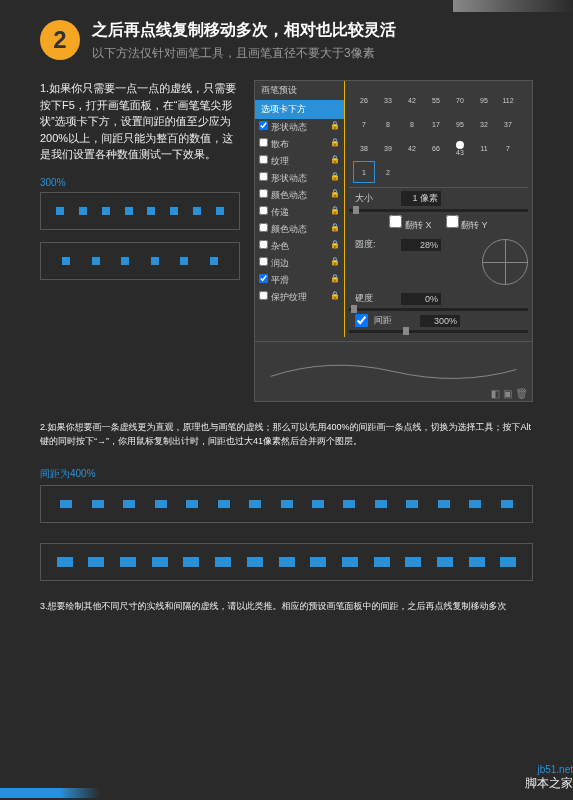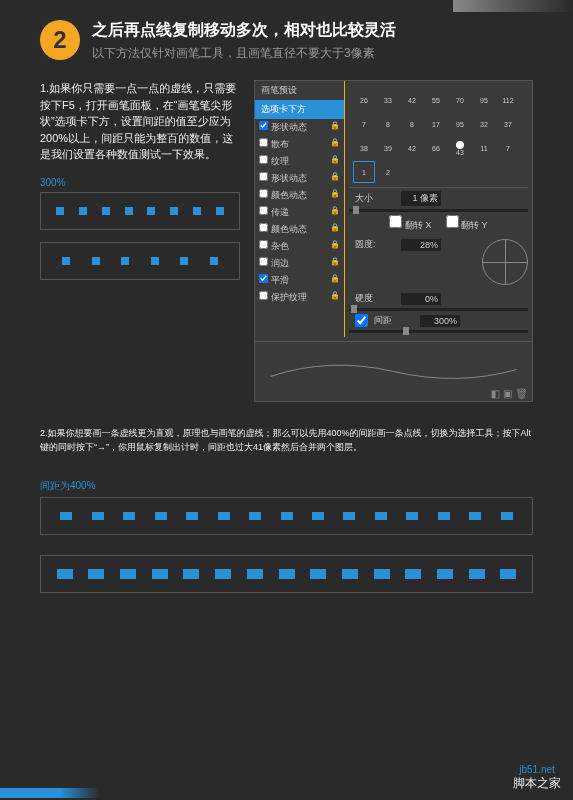--- a/index.html
+++ b/index.html
@@ -38,22 +38,22 @@
 .slider{flex:1;height:3px;background:#222;position:relative}
 .slider .knob{position:absolute;width:6px;height:8px;background:#888;top:-3px}
 .circle-prev{width:46px;height:46px;border:1px solid #888;border-radius:50%;margin:4px auto;position:relative}
 .circle-prev::before,.circle-prev::after{content:"";position:absolute;background:#888}
 .circle-prev::before{width:100%;height:1px;top:50%}
 .circle-prev::after{width:1px;height:100%;left:50%}
 .preview-area{height:60px;border-top:1px solid #555;margin-top:4px;position:relative}
 .wave{width:100%;height:100%}
 .panel-ctrl{position:absolute;bottom:2px;right:4px;color:#888;font-size:10px}
 .sample-full{margin-top:18px}
-.body-text{color:#eee;font-size:9px;line-height:1.6;margin:24px 0}
-.watermark{position:absolute;right:12px;bottom:8px;color:#eee;font-size:12px;text-align:center}
+.body-text{color:#eee;font-size:9px;line-height:1.6;margin:18px 0}
+.watermark{position:absolute;right:0;bottom:8px;color:#eee;font-size:12px;text-align:right}
 .watermark .site{color:#2a90d8;font-size:10px}
 .grad-bottom{position:absolute;bottom:2px;left:0;width:100px;height:10px;background:linear-gradient(90deg,#2a90d8 0%,#2a90d8 60%,transparent 100%)}
 </style>
 </head>
 <body>
 
 <div class="grad-top"></div>
 <div class="container">
   <div class="step-header">
     <div class="step-circle">2</div>
@@ -302,19 +302,20 @@
         <div class="sq"></div>
         <div class="sq"></div>
         <div class="sq"></div>
         <div class="sq"></div>
         <div class="sq"></div>
         <div class="sq"></div>
         <div class="sq"></div>
     </div>
   </div>
 
+  <div class="body-text">3.想要绘制其他不同尺寸的实线和间隔的虚线，请以此类推。相应的预设画笔面板中的间距，之后再点线复制移动多次</div>
 </div>
 
 <div class="grad-bottom"></div>
 <div class="watermark">
   <div class="site">jb51.net</div>
   <div>脚本之家</div>
 </div>
 
 </body></html>

